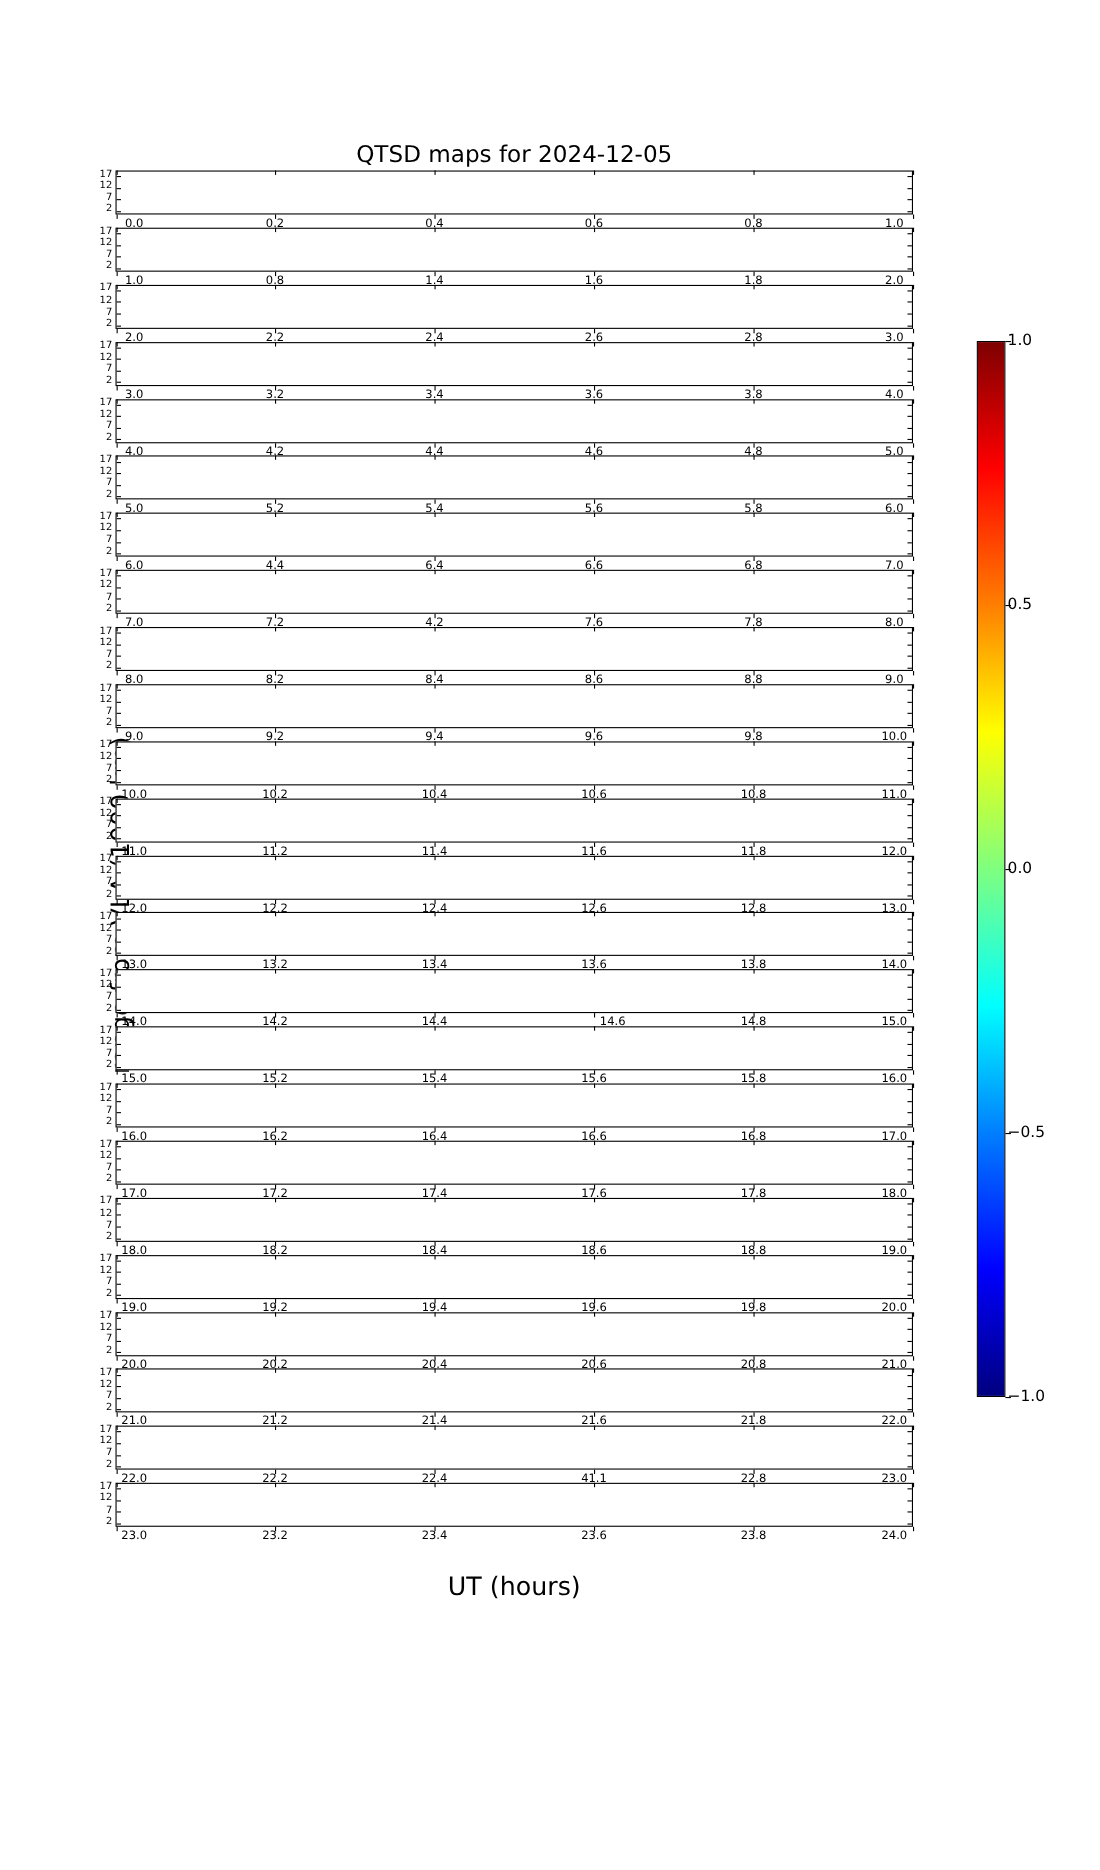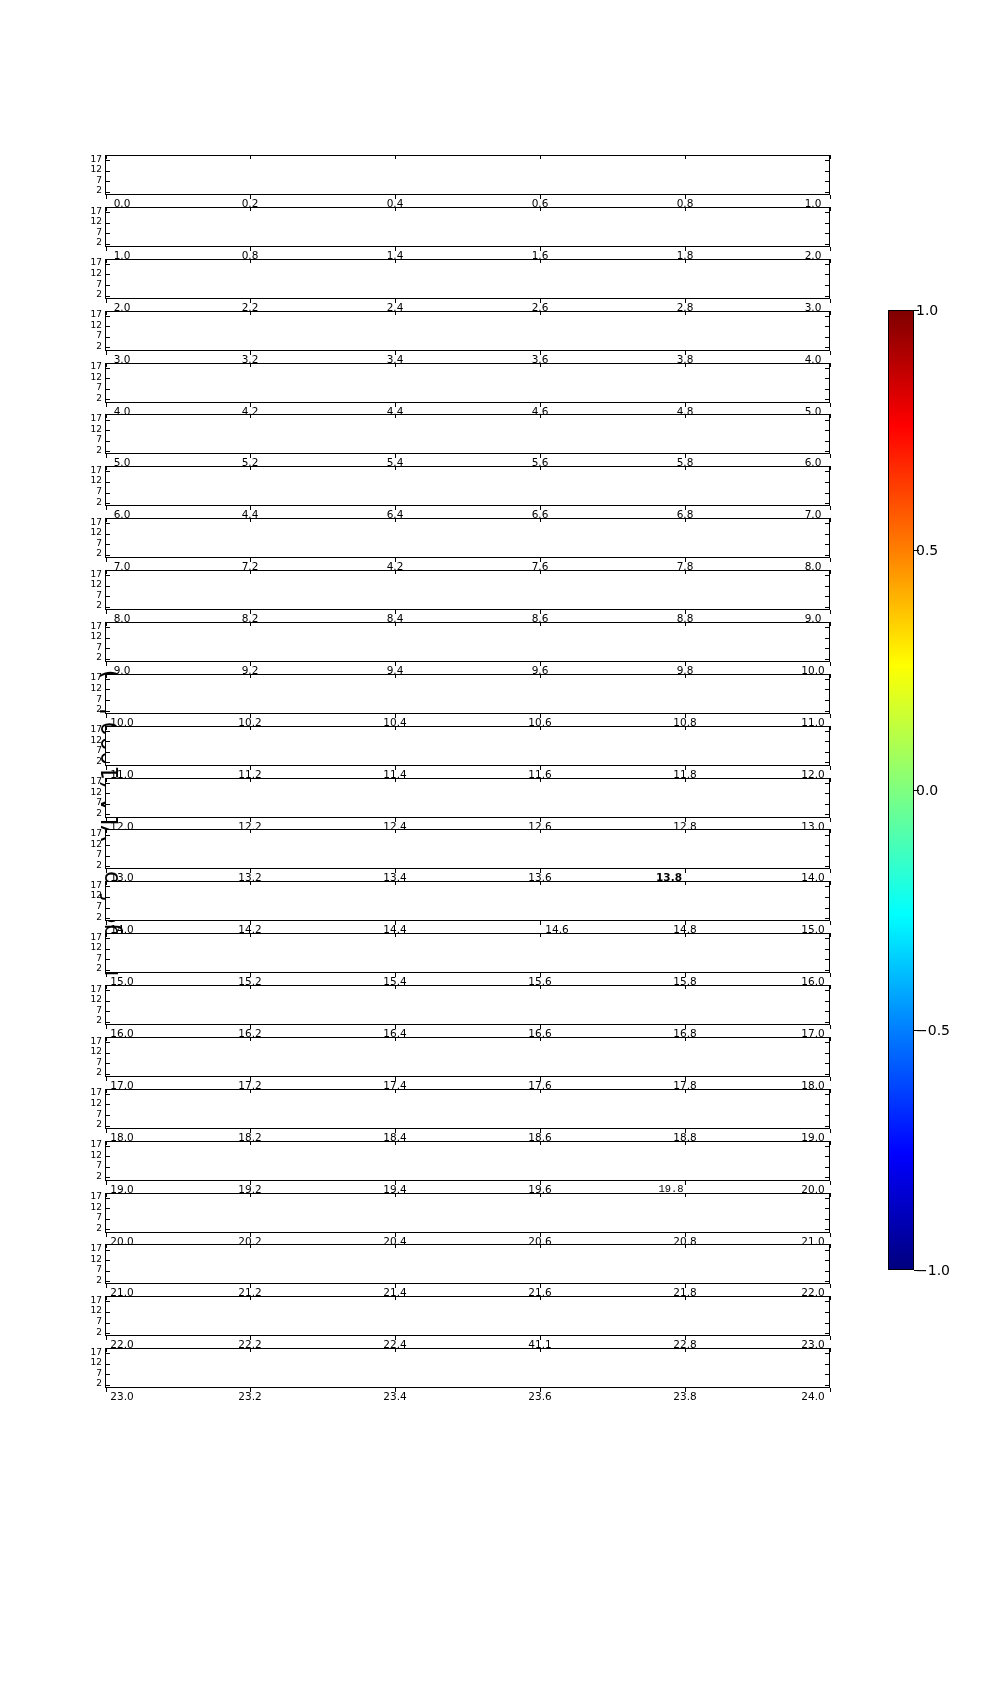--- a/index.html
+++ b/index.html
@@ -171,20 +171,21 @@
     width: 5px;
     height: 1px;
     background: #000;
   }
 </style>
 </head>
 <body>
 
 <div id="figure">
 
+  <div id="chart-title">QTSD maps for 2024-12-05</div>
 
   <div id="ylabel">range from VLA (1000 km)</div>
 
   <div id="panels">
       <div class="panel">
         <div class="panel-frame">
           <div class="ytick-mark" style="top: 35.7895px;"></div>
           <div class="ytick-mark right" style="top: 35.7895px;"></div>
           <div class="ytick-mark" style="top: 25.2632px;"></div>
           <div class="ytick-mark right" style="top: 25.2632px;"></div>
@@ -646,21 +647,21 @@
         <div class="xtick-mark top" style="left: 145px;"></div>
         <div class="xlabel-item" style="left: 145px;">13.2</div>
         <div class="xtick-mark" style="left: 290px;"></div>
         <div class="xtick-mark top" style="left: 290px;"></div>
         <div class="xlabel-item" style="left: 290px;">13.4</div>
         <div class="xtick-mark" style="left: 435px;"></div>
         <div class="xtick-mark top" style="left: 435px;"></div>
         <div class="xlabel-item" style="left: 435px;">13.6</div>
         <div class="xtick-mark" style="left: 580px;"></div>
         <div class="xtick-mark top" style="left: 580px;"></div>
-        <div class="xlabel-item" style="left: 564px; font-weight: bold;">13.8</div>
+        <div class="xlabel-item" style="left: 580px;">13.8</div>
         <div class="xtick-mark" style="left: 724.5px;"></div>
         <div class="xtick-mark top" style="left: 724.5px;"></div>
         <div class="xlabel-item" style="left: 708px;">14.0</div>
       </div>
       <div class="panel">
         <div class="panel-frame">
           <div class="ytick-mark" style="top: 35.7895px;"></div>
           <div class="ytick-mark right" style="top: 35.7895px;"></div>
           <div class="ytick-mark" style="top: 25.2632px;"></div>
           <div class="ytick-mark right" style="top: 25.2632px;"></div>
@@ -850,21 +851,21 @@
         <div class="xtick-mark top" style="left: 145px;"></div>
         <div class="xlabel-item" style="left: 145px;">19.2</div>
         <div class="xtick-mark" style="left: 290px;"></div>
         <div class="xtick-mark top" style="left: 290px;"></div>
         <div class="xlabel-item" style="left: 290px;">19.4</div>
         <div class="xtick-mark" style="left: 435px;"></div>
         <div class="xtick-mark top" style="left: 435px;"></div>
         <div class="xlabel-item" style="left: 435px;">19.6</div>
         <div class="xtick-mark" style="left: 580px;"></div>
         <div class="xtick-mark top" style="left: 580px;"></div>
-        <div class="xlabel-item" style="left: 566px; font-family: Liberation Mono, monospace;">19.8</div>
+        <div class="xlabel-item" style="left: 580px;">19.8</div>
         <div class="xtick-mark" style="left: 724.5px;"></div>
         <div class="xtick-mark top" style="left: 724.5px;"></div>
         <div class="xlabel-item" style="left: 708px;">20.0</div>
       </div>
       <div class="panel">
         <div class="panel-frame">
           <div class="ytick-mark" style="top: 35.7895px;"></div>
           <div class="ytick-mark right" style="top: 35.7895px;"></div>
           <div class="ytick-mark" style="top: 25.2632px;"></div>
           <div class="ytick-mark right" style="top: 25.2632px;"></div>
@@ -993,20 +994,21 @@
         <div class="xlabel-item" style="left: 435px;">23.6</div>
         <div class="xtick-mark" style="left: 580px;"></div>
         <div class="xtick-mark top" style="left: 580px;"></div>
         <div class="xlabel-item" style="left: 580px;">23.8</div>
         <div class="xtick-mark" style="left: 724.5px;"></div>
         <div class="xtick-mark top" style="left: 724.5px;"></div>
         <div class="xlabel-item" style="left: 708px;">24.0</div>
       </div>
     </div>
 
+  <div id="xlabel">UT (hours)</div>
 
   <div id="colorbar-wrap">
     <div id="colorbar"></div>
   <div class="cbtick-mark" style="top: 0px;"></div>
       <div class="cbtick" style="top: 0px;">1.0</div>
       <div class="cbtick-mark" style="top: 240px;"></div>
       <div class="cbtick" style="top: 240px;">0.5</div>
       <div class="cbtick-mark" style="top: 480px;"></div>
       <div class="cbtick" style="top: 480px;">0.0</div>
       <div class="cbtick-mark" style="top: 720px;"></div>

